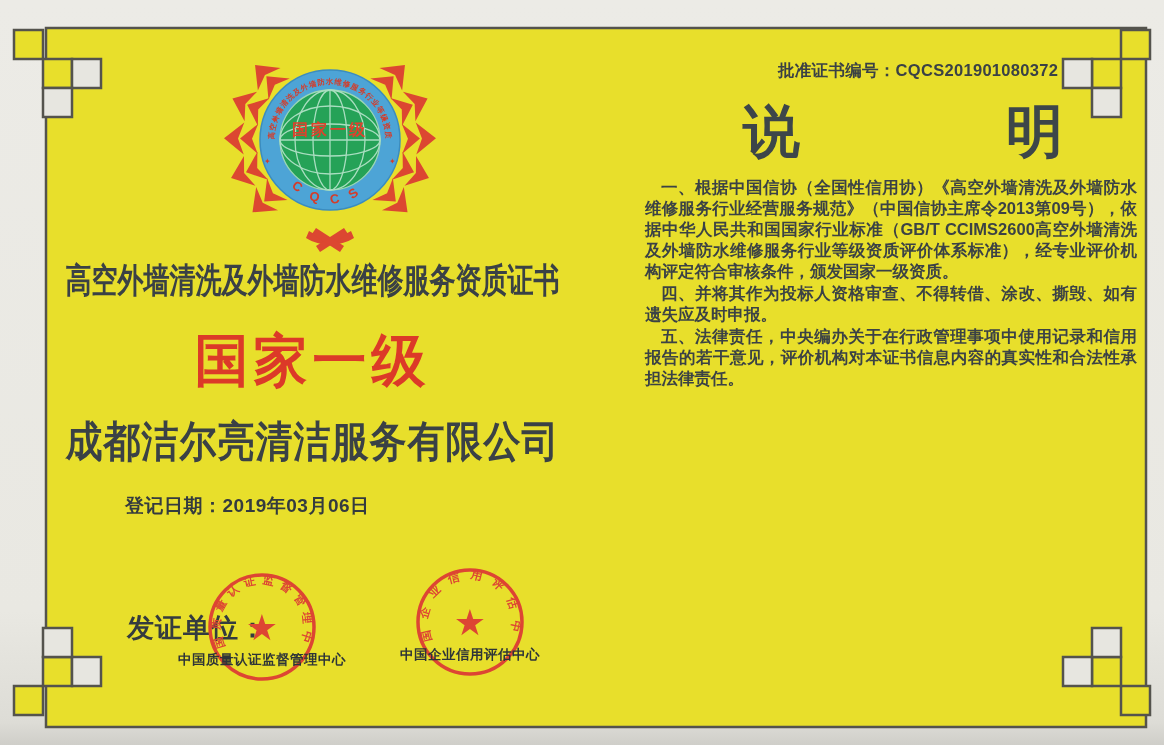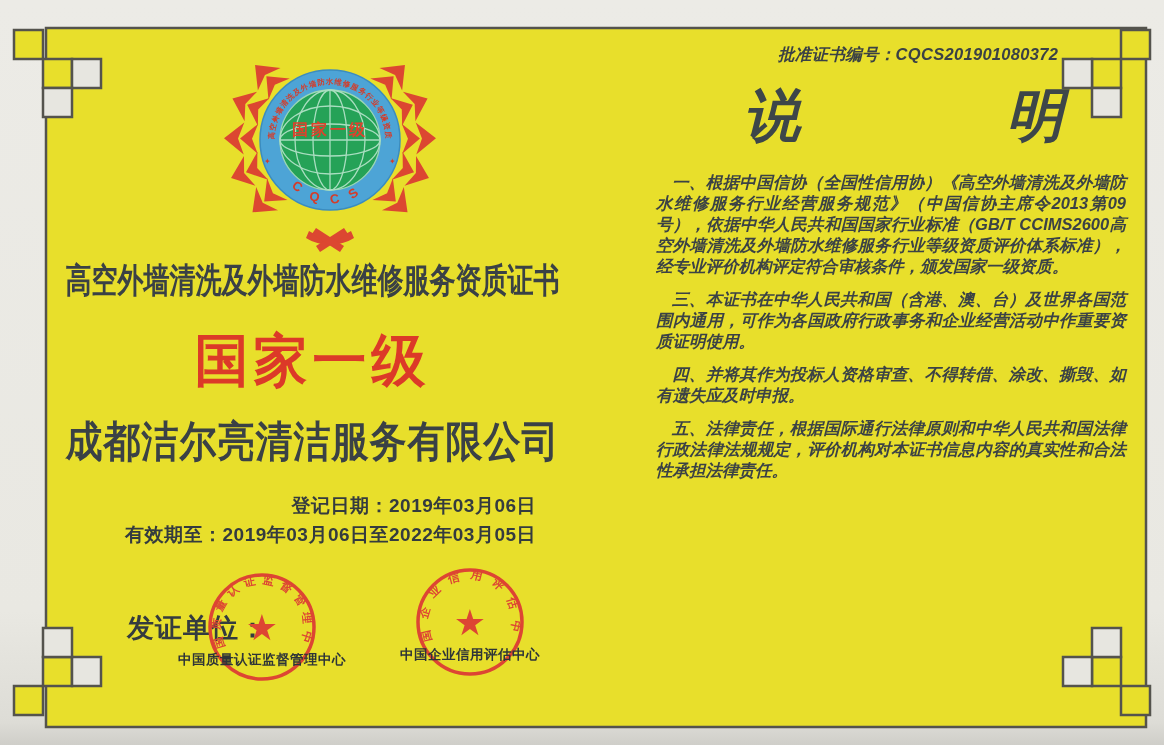--- a/index.html
+++ b/index.html
@@ -22,49 +22,49 @@
     font-size:54px;font-weight:bold;color:#dc3a28;letter-spacing:5px;
     transform:scaleY(1.05);transform-origin:center top;
   }
   .cert-company{
     position:absolute;left:0;top:385px;width:535px;text-align:center;
     font-size:37px;font-weight:bold;color:#3a4145;letter-spacing:1px;
     transform:scaleY(1.15);transform-origin:center top;white-space:nowrap;
   }
   .cert-dates{
     position:absolute;left:80px;top:463px;
-    font-size:19px;font-weight:bold;color:#343b3f;line-height:29px;letter-spacing:0.5px;text-align:right;
+    font-size:19px;font-weight:bold;color:#343b3f;line-height:29px;letter-spacing:0.5px;
   }
   .issuer-label{
     position:absolute;left:50px;top:582px;
     font-size:27px;font-weight:bold;color:#343b3f;letter-spacing:1px;margin-left:32px;
   }
   .seal-svg{position:absolute;}
   .seal-caption{
     position:absolute;font-size:13.5px;font-weight:bold;color:#2e3538;
     text-align:center;white-space:nowrap;letter-spacing:0.5px;
   }
   
-  .cert-right{position:absolute;left:630px;top:12px;width:517px;height:699px;font-style:italic;}
+  .cert-right{position:absolute;left:630px;top:28px;width:517px;height:699px;}
   .approval-line{
     position:absolute;left:148px;top:32px;
     font-size:16.5px;font-weight:bold;color:#3a4145;letter-spacing:0.3px;white-space:nowrap;
   }
   .notes-heading{
     position:absolute;left:113px;top:66px;width:320px;
     display:flex;justify-content:space-between;
     font-family:"Liberation Serif","DejaVu Serif",serif;
     font-size:57px;font-weight:bold;color:#3d4649;
   }
   .notes-body{
     position:absolute;left:14px;top:148px;width:494px;
     font-size:16.5px;font-weight:bold;color:#3b4245;line-height:21px;
     text-align:justify;letter-spacing:0px;
   }
-  .notes-body p{margin:12px;text-indent:16px;}
+  .notes-body p{margin:1px;text-indent:16px;}
 </style>
 </head>
 <body>
 
 <div class="page">
 
   <svg class="frame-svg" width="1164" height="745" viewBox="0 0 1164 745">
     <rect x="46" y="28" width="1100" height="699" fill="#e8df2b" stroke="#54534d" stroke-width="2.5"></rect>
 
     <g stroke="#54534d" stroke-width="2.5">
@@ -152,21 +152,20 @@
     </svg>
 
     <div class="cert-title">高空外墙清洗及外墙防水维修服务资质证书</div>
 
     <div class="cert-grade">国家一级</div>
 
     <div class="cert-company">成都洁尔亮清洁服务有限公司</div>
 
     <div class="cert-dates">
       <div><span>登记日期：</span><span>2019年03月06日</span></div>
-      <div><span>有效期至：</span><span>2019年03月06日至2022年03月05日</span></div>
     </div>
 
     <div class="issuer-label">发证单位：</div>
 
     <svg class="seal-svg" style="left:159px;top:541px;" width="116" height="116" viewBox="0 0 116 116">
       <defs>
           <path id="sealArc0" d="M23,80 A42,42 0 1 1 93,80" fill="none"></path>
         </defs>
       <circle cx="58" cy="58" r="52" fill="none" stroke="#dd4533" stroke-width="3.5"></circle>
       <text x="58" y="71" text-anchor="middle" font-size="36" fill="#dd4533">★</text>
@@ -193,18 +192,17 @@
 
     <div class="approval-line"><span>批准证书编号：</span><span>CQCS201901080372</span></div>
 
     <div class="notes-heading">
       <span>说</span>
       <span>明</span>
     </div>
 
     <div class="notes-body">
       <p>一、根据中国信协（全国性信用协）《高空外墙清洗及外墙防水维修服务行业经营服务规范》（中国信协主席令2013第09号），依据中华人民共和国国家行业标准（GB/T CCIMS2600高空外墙清洗及外墙防水维修服务行业等级资质评价体系标准），经专业评价机构评定符合审核条件，颁发国家一级资质。</p>
-      <p>三、本证书在中华人民共和国（含港、澳、台）及世界各国范围内通用，可作为各国政府行政事务和企业经营活动中作重要资质证明使用。</p>
       <p>四、并将其作为投标人资格审查、不得转借、涂改、撕毁、如有遗失应及时申报。</p>
-      <p>五、法律责任，根据国际通行法律原则和中华人民共和国法律行政法律法规规定，评价机构对本证书信息内容的真实性和合法性承担法律责任。</p>
+      <p>五、法律责任，中央编办关于在行政管理事项中使用记录和信用报告的若干意见，评价机构对本证书信息内容的真实性和合法性承担法律责任。</p>
     </div>
   </div>
 </div>
 
 </body></html>

